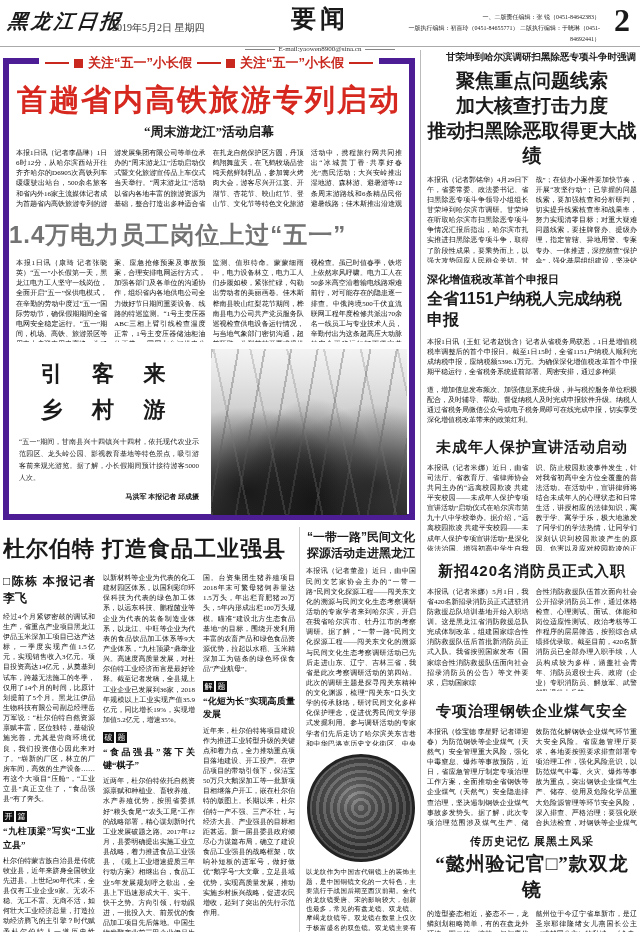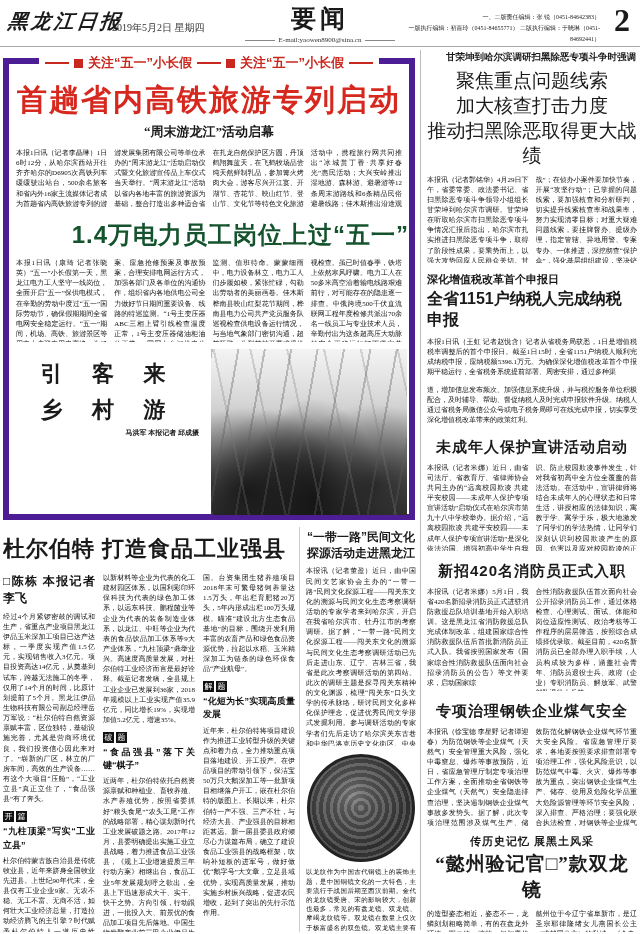--- a/index.html
+++ b/index.html
@@ -6,21 +6,21 @@
   .page{position:relative;width:640px;height:934px;background:#fff;overflow:hidden;
         font-family:"Liberation Serif",serif;color:#1a1a1a;}
 
   
   .masthead{position:absolute;top:0;left:0;width:640px;height:46px;border-bottom:1px solid #aaa;}
   .logo{position:absolute;left:8px;top:8px;font-size:20px;font-weight:900;font-style:italic;
         letter-spacing:3px;transform:skewX(-6deg);}
   .mh-date{position:absolute;left:112px;top:21px;font-size:10px;color:#333;}
   .mh-center{position:absolute;left:245px;top:2px;width:150px;text-align:center;}
   .section-title{font-size:25px;font-weight:900;letter-spacing:4px;}
-  .email-row{display:flex;align-items:center;gap:4px;margin-top:1px;}
+  .email-row{display:flex;align-items:center;gap:4px;margin-top:10px;}
   .email-rule{flex:1;height:1px;background:#888;}
   .email-text{font-size:7px;color:#333;white-space:nowrap;}
   .mh-right{position:absolute;left:400px;top:12px;width:200px;text-align:right;font-size:6px;
             color:#222;line-height:1.8;}
   .page-num{position:absolute;right:10px;top:2px;font-size:32px;font-weight:900;}
 
   .vdivider{position:absolute;left:420px;top:50px;height:880px;width:1px;background:#bbb;}
 
   
   .holiday-box{position:absolute;left:3px;top:58px;width:412px;height:462px;
@@ -29,22 +29,22 @@
           padding:0 6px;display:flex;align-items:center;gap:5px;white-space:nowrap;}
   .b-line{width:24px;height:2px;background:#c8281e;}
   .b-sq{width:9px;height:9px;background:#c8281e;}
   .b-label{color:#c8281e;font-size:13px;font-family:"Liberation Sans",sans-serif;font-weight:900;}
   .red-h1{color:#d6281e;font-family:"Liberation Sans",sans-serif;font-weight:900;font-size:30px;
           text-align:center;letter-spacing:2px;margin:16px 4px 2px;}
   .sub-h{font-size:13px;text-align:center;margin:2px 0 7px;font-weight:900;}
   .colrow{display:flex;gap:7px;padding:0 7px;}
   .colrow .col{flex:1;font-size:7px;line-height:1.45;text-align:justify;overflow:hidden;color:#111;}
   .rail-cols{height:62px;}
-  .red-h2{color:#14532d;font-family:"Liberation Sans",sans-serif;font-weight:900;font-size:24px;
-          text-align:right;letter-spacing:1px;margin:9px 0 7px;}
+  .red-h2{color:#737373;font-family:"Liberation Sans",sans-serif;font-weight:900;font-size:24px;
+          text-align:left;letter-spacing:1px;margin:9px 0 7px;}
   .power-cols{height:84px;}
   .photo-row{display:flex;margin-top:7px;height:166px;padding:0 2px;}
   .photo-left{width:200px;box-sizing:border-box;padding:4px 12px 0 8px;}
   .pt-title{font-size:22px;font-weight:900;letter-spacing:12px;text-align:center;margin-top:6px;}
   .pcap{font-size:7px;line-height:1.7;text-align:justify;margin-top:12px;}
   .pcredit{font-size:7px;text-align:right;margin-top:3px;font-weight:bold;}
   .greenhouse{flex:1;overflow:hidden;background:
      repeating-linear-gradient(100deg, rgba(90,90,90,.35) 0 2px, transparent 2px 26px),
      repeating-linear-gradient(78deg, rgba(120,120,120,.28) 0 2px, transparent 2px 36px),
      radial-gradient(ellipse at 18% 86%, rgba(15,15,15,.85), transparent 42%),
@@ -56,40 +56,40 @@
   
   .duerbote{position:absolute;left:3px;top:530px;width:292px;height:402px;overflow:hidden;}
   .du-h{font-family:"Liberation Sans",sans-serif;font-weight:900;font-size:22px;letter-spacing:1px;
         margin:4px 0 9px;}
   .du-cols{display:flex;gap:8px;height:366px;overflow:hidden;}
   .du-col{flex:1;font-size:7px;line-height:1.45;text-align:justify;overflow:hidden;color:#111;}
   .byline{font-size:12px;font-weight:bold;margin-bottom:4px;}
   .tagline{margin:7px 0 3px;display:flex;gap:2px;}
   .tagbox{background:#111;color:#fff;font-size:8px;width:11px;height:11px;line-height:11px;
           text-align:center;font-family:"Liberation Sans",sans-serif;}
-  .du-sub{font-family:Liberation Sans, sans-serif;font-weight:bold;font-size:9px;margin:2px 0 4px;}
+  .du-sub{font-family:Liberation Serif, serif;font-weight:bold;font-size:9px;margin:2px 0 4px;}
 
   
   .belt-road{position:absolute;left:299px;top:527px;width:117px;height:405px;border-left:1px solid #ccc;
              padding-left:6px;box-sizing:border-box;overflow:hidden;}
   .br-h{font-family:"Liberation Sans",sans-serif;font-weight:900;font-size:12px;text-align:center;
         line-height:1.35;margin:2px 0 5px;}
   .br-text{font-size:7px;line-height:1.45;text-align:justify;height:180px;overflow:hidden;color:#111;}
   .mirror-photo{width:102px;height:102px;border-radius:50%;margin:8px auto 5px;border:3px solid #222;
      background:
        repeating-radial-gradient(circle at 50% 50%, rgba(140,140,140,.35) 0 3px, rgba(40,40,40,.35) 3px 7px),
        radial-gradient(circle at 42% 38%, #8f8f8f 0%, #636363 22%, #474747 46%, #303030 64%, #404040 74%, #181818 100%);}
   .mirror-cap{font-size:6.5px;line-height:1.42;text-align:justify;overflow:hidden;height:86px;color:#111;}
 
   
   .right-col{position:absolute;left:427px;top:50px;width:210px;height:882px;overflow:hidden;}
   .colrow2{display:flex;gap:7px;}
   .colrow2 .col{flex:1;font-size:7px;line-height:1.45;text-align:justify;overflow:hidden;color:#111;}
   .g-kicker{font-size:9.5px;font-weight:bold;line-height:1.5;text-indent:2em;}
-  .g-hline{font-family:"Liberation Sans",sans-serif;font-weight:400;font-size:19px;text-align:center;
+  .g-hline{font-family:"Liberation Sans",sans-serif;font-weight:700;font-size:19px;text-align:center;
            line-height:1.32;}
   .g-head{margin:4px 0 6px;}
   .g-cols{height:88px;}
   .kicker-left{font-size:11px;font-weight:900;font-family:"Liberation Sans",sans-serif;margin-top:9px;}
   .tax-h{font-family:"Liberation Sans",sans-serif;font-weight:900;font-size:16px;margin:2px 0 6px;}
   .tax-cols{height:90px;flex-direction:column;}
   .mid-h{font-family:"Liberation Sans",sans-serif;font-weight:900;font-size:15px;text-align:center;
          margin:11px 0 6px;letter-spacing:1px;}
   .minor-cols{height:88px;}
   .fire-cols{height:104px;}
@@ -149,20 +149,21 @@
       <div class="col">本报1日讯（康琦 记者张晓英）“五一”小长假第一天，黑龙江电力工人坚守一线岗位，全面开启“五一”保供电模式，在辛勤的劳动中度过“五一”国际劳动节，确保假期期间全省电网安全稳定运行。“五一”期间，机场、高铁、旅游景区等用电大户迎来用电高峰。为了保障台区和重要公共场所全时段可靠供电，国网黑龙江省电力有限公司结合全省电网主要设备运行状态，提前制定保供电方</div>
       <div class="col">案、应急抢修预案及事故预案，合理安排电网运行方式，加强各部门及各单位的沟通协作，组织省内各地供电公司全力做好节日期间重要设备、线路的特巡监测。“1号主变压器ABC三相上臂引线检查温度正常，1号主变压器储油柜油位正常。”国网七台河供电公司红七市运维站值班长按照保电设备巡视路线卡上的内容，逐一查看设备状态并做好记录。在七台河地区，87名电力工人坚守在迎峰一线特巡</div>
       <div class="col">监测、值班待命。蒙蒙细雨中，电力设备林立，电力工人们步履如梭，紧张忙碌，勾勒出劳动者的美丽画卷。佳木斯桦南县映山红梨花节期间，桦南县电力公司共产党员服务队巡视检查供电设备运行情况，与当地气象部门密切沟通，超前预警，为梨花节开幕式提供可靠供电，为当地文化、旅游、经济融合发展提供电力支撑。在黑河地区，国网黑龙江检修公司员工正在开展500千伏线路间隔巡</div>
       <div class="col">视检查。虽已时值春季，铁塔上依然寒风呼啸。电力工人在50多米高空沿着输电线路艰难前行，对可能存在的隐患逐一排查。中俄跨境500千伏直流联网工程年度检修共派出70余名一线员工与专业技术人员，辛勤付出为这条超高压大动脉的安全平稳运行打下坚实基础。据粗略统计，“五一”节当天，全省共有1.4万名电力职工坚守一线岗位，保障百姓度过明亮、祥和的“五一”假期。</div>
     </div>
 
     <div class="photo-row">
       <div class="photo-left">
         <div class="pt-title">引 客 来</div>
         <div class="pt-title">乡 村 游</div>
+        <p class="pcap">“五一”期间，甘南县兴十四镇兴十四村，依托现代农业示范园区、龙头岭公园、影视教育基地等特色景点，吸引游客前来观光游览。据了解，小长假期间预计接待游客5000人次。</p>
         <div class="pcredit">马洪军 本报记者 邱成摄</div>
       </div>
       <div class="greenhouse"></div>
     </div>
   </section>
 
   <section class="duerbote">
     <h2 class="du-h">杜尔伯特 打造食品工业强县</h2>
     <div class="du-cols">
       <div class="du-col">

